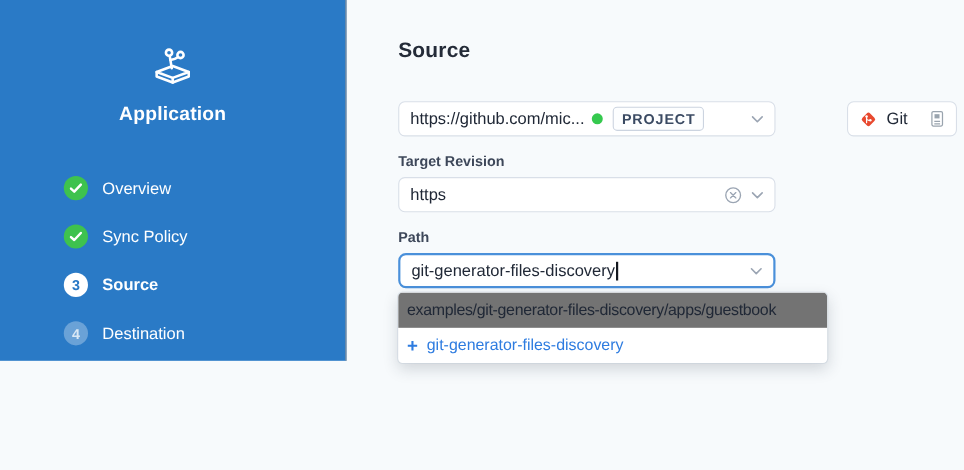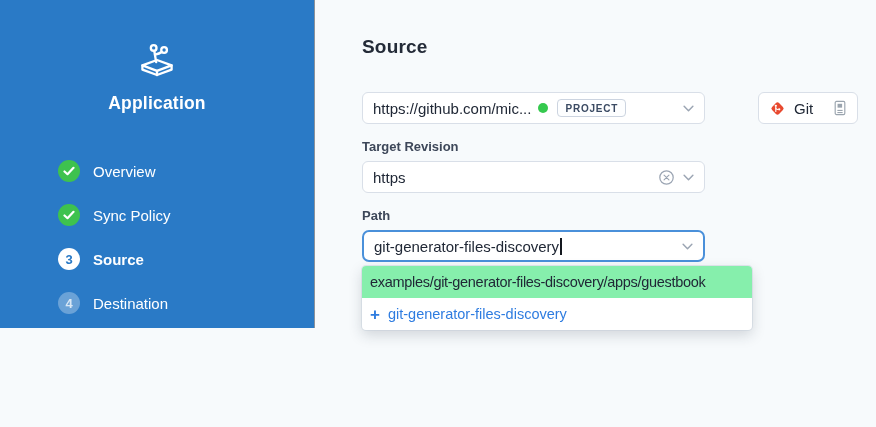--- a/index.html
+++ b/index.html
@@ -46,38 +46,38 @@
   .page-heading{
     margin:0;font-size:19px;line-height:23px;font-weight:600;
     color:#242b38;letter-spacing:.2px;
   }
   .group{margin-top:15px;}
   .group--first{margin-top:34px;}
   .field-label{
     font-size:13px;font-weight:700;color:#3d4759;
     line-height:16px;margin-bottom:6px;
   }
-  .row{display:flex;align-items:flex-end;gap:13px;}
+  .row{display:flex;align-items:flex-end;gap:25px;}
   .field,.side-select{
     height:32px;background:#fff;border:1px solid #d9dfe8;border-radius:6px;
     box-sizing:border-box;display:flex;align-items:center;
     padding:0 10px;font-size:15px;color:#202836;
   }
   .field{width:343px;}
   .side-select{width:100px;cursor:pointer;margin-left:40px;}
   .field--focused{border:2px solid #4a90da;border-radius:7px;}
   .value-text{white-space:nowrap;overflow:hidden;}
   .status-dot{
     width:10px;height:10px;border-radius:50%;background:#35c94e;
     flex:0 0 10px;margin-left:7px;
   }
   .badge{
     margin-left:9px;border:1px solid #ccd4e0;border-radius:4px;
     background:#fdfeff;padding:2.5px 7px;
-    font-size:10px;font-weight:700;letter-spacing:.8px;color:#3a4a63;
+    font-size:13px;font-weight:700;letter-spacing:.8px;color:#3a4a63;
     white-space:nowrap;
   }
   .chev{margin-left:auto;display:flex;align-items:center;cursor:pointer;}
   .clear-btn{margin-left:auto;display:flex;align-items:center;cursor:pointer;}
   .clear-btn + .chev{margin-left:8px;}
   .git-label{margin-left:8px;}
   .side-select .chev{margin-left:auto;}
   .caret{
     display:inline-block;width:1.5px;height:17px;background:#14181f;margin-left:1px;
   }
@@ -86,21 +86,21 @@
   .dropdown{
     position:absolute;left:0;top:58px;width:390px;z-index:5;
     background:#fff;border-radius:4px;overflow:hidden;
     box-shadow:0 0 0 1px rgba(196,206,218,.45),0 5px 14px rgba(31,45,61,.18);
   }
   .dd-item{
     height:32px;display:flex;align-items:center;padding:0 8px;
     font-size:14.5px;letter-spacing:-.3px;white-space:nowrap;
     overflow:hidden;cursor:pointer;
   }
-  .dd-item--active{background:#86efac;color:#202836;}
+  .dd-item--active{background:#737373;color:#202836;}
   .dd-item--create{color:#2e7ce0;gap:8px;letter-spacing:0;}
   .plus-glyph{font-weight:700;font-size:17px;line-height:1;}
 </style>
 </head>
 <body>
 
 <div class="sidebar">
   <div class="deco-circle"></div>
 
   <svg class="app-icon" width="40" height="40" viewBox="0 0 48 48" fill="none" stroke="#ffffff" stroke-width="2.8" stroke-linecap="round" stroke-linejoin="round">

